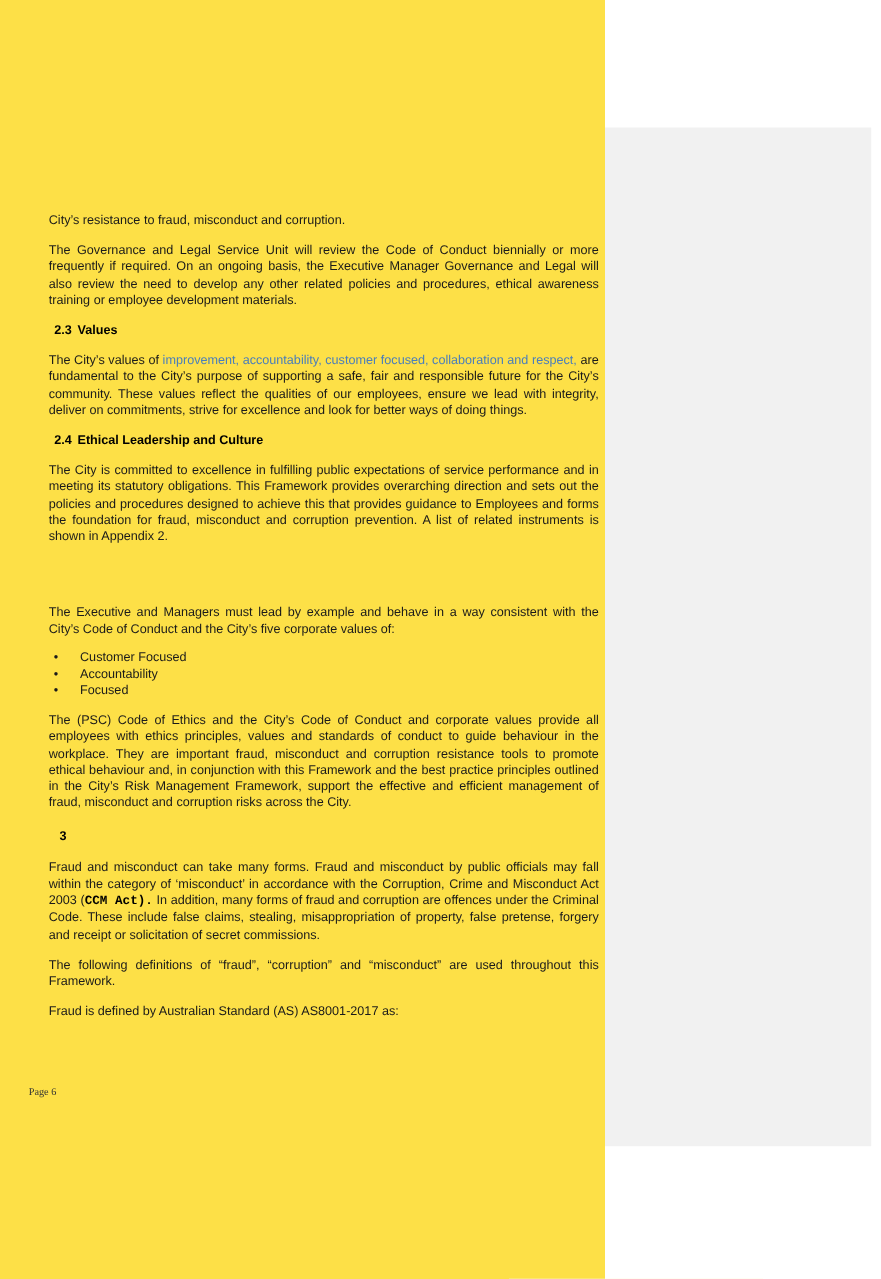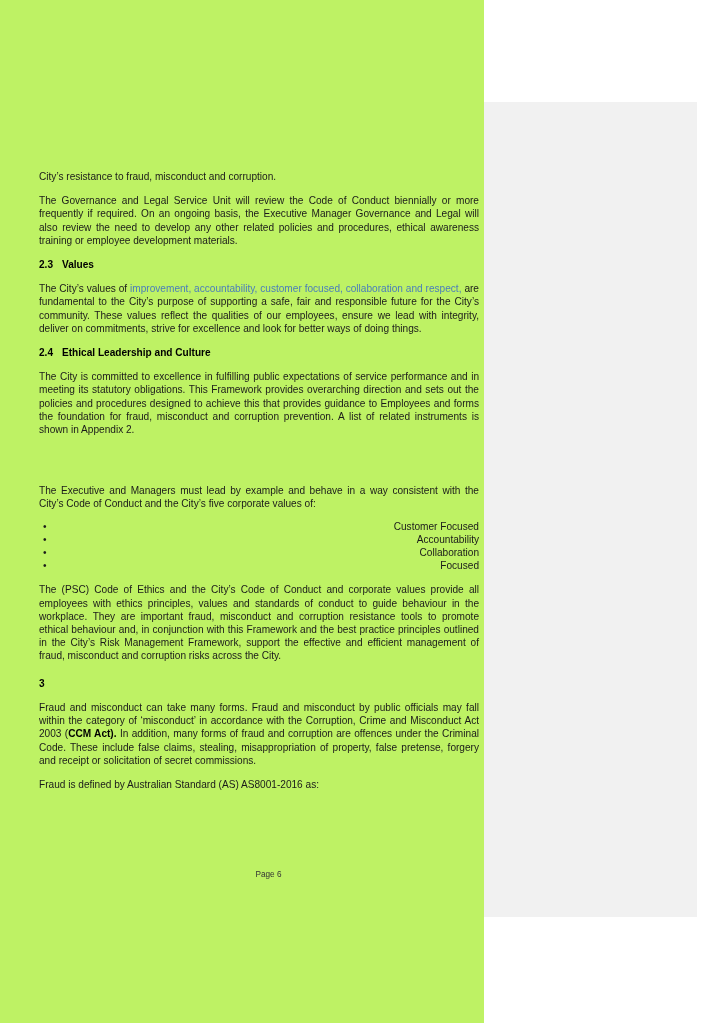--- a/index.html
+++ b/index.html
@@ -26,21 +26,21 @@
     background: #f1f1f1;
   }
 
   
   #page {
     position: absolute;
     left: 0;
     top: 0;
     width: 484px;
     height: 1023px;
-    background: #bef264;
+    background: #fde047;
   }
 
   #content {
     position: absolute;
     left: 39px;
     top: 170px;
     width: 440px;
   }
 
   p.body-text {
@@ -56,32 +56,32 @@
     margin: 9px 0 11px 0;
     font-size: 10.1px;
     line-height: 13.2px;
     font-weight: bold;
     color: #000000;
     display: flex;
   }
   h2.heading .num {
     width: 23px;
     flex: 0 0 23px;
+    text-align: center;
   }
   h2.heading.major { margin-top: 14px; }
   h2.heading.major .num { width: 23px; flex: 0 0 23px; }
 
   span.accent { color: #4a7ebb; }
-  span.bold   { font-weight: bold; color: #000000; }
+  span.bold   { font-weight: bold; color: #000000; font-family: Liberation Mono, monospace; }
 
   ul.values-list {
     margin: 0 0 11px 0;
     padding: 0;
     list-style: none;
-    text-align: right;
   }
   ul.values-list li {
     font-size: 10.1px;
     line-height: 13.2px;
     color: #1a1a1a;
     position: relative;
     padding-left: 25px;
     margin: 0;
   }
   ul.values-list li::before {
@@ -89,26 +89,27 @@
     position: absolute;
     left: 4px;
     top: 0;
     font-size: 10.1px;
     line-height: 13.2px;
     color: #1a1a1a;
   }
 
   #footer {
     position: absolute;
-    left: 53px;
+    left: 23px;
     top: 863px;
     width: 440px;
-    text-align: center;
+    text-align: left;
     padding-right: 9px;
     box-sizing: border-box;
+    font-family: Liberation Serif, serif;
   }
   #footer .page-label {
     font-size: 8.2px;
     line-height: 11px;
     color: #333333;
   }
 </style>
 </head>
 <body>
 
@@ -134,35 +135,35 @@
       <span>Ethical Leadership and Culture</span>
     </h2>
 
     <p class="body-text">The City is committed to excellence in fulfilling public expectations of service performance and in meeting its statutory obligations.  This Framework provides overarching direction and sets out the policies and procedures designed to achieve this that provides guidance to Employees and forms the foundation for fraud, misconduct and corruption prevention. A list of related instruments is shown in Appendix 2.</p>
 
     <p class="body-text tight">The Executive and Managers must lead by example and behave in a way consistent with the City’s Code of Conduct and the City’s five corporate values of:</p>
 
     <ul class="values-list">
       <li>Customer Focused</li>
       <li>Accountability</li>
-      <li>Collaboration</li>
       <li>Focused</li>
     </ul>
 
     <p class="body-text">The (PSC) Code of Ethics and the City’s Code of Conduct and corporate values provide all employees with ethics principles, values and standards of conduct to guide behaviour in the workplace. They are important fraud, misconduct and corruption resistance tools to promote ethical behaviour and, in conjunction with this Framework and the best practice principles outlined in the City’s Risk Management Framework, support the effective and efficient management of fraud, misconduct and corruption risks across the City.</p>
 
     <h2 class="heading major">
       <span class="num">3</span>
     </h2>
 
     <p class="body-text"><span>Fraud and misconduct can take many forms. Fraud and misconduct by public officials may fall within the category of ‘misconduct’ in accordance with the Corruption, Crime and Misconduct Act 2003 (</span><span class="bold">CCM Act).</span><span> In addition, many forms of fraud and corruption are offences under the Criminal Code.  These include false claims, stealing, misappropriation of property, false pretense, forgery and receipt or solicitation of secret commissions.</span></p>
 
+    <p class="body-text">The following definitions of “fraud”, “corruption” and “misconduct” are used throughout this Framework.</p>
 
 
-    <p class="body-text">Fraud is defined by Australian Standard (AS) AS8001-2016 as:</p>
+    <p class="body-text">Fraud is defined by Australian Standard (AS) AS8001-2017 as:</p>
 
   </div>
 
   <div id="footer">
     <span class="page-label">Page 6</span>
   </div>
 
 </div>
 
 </body></html>

